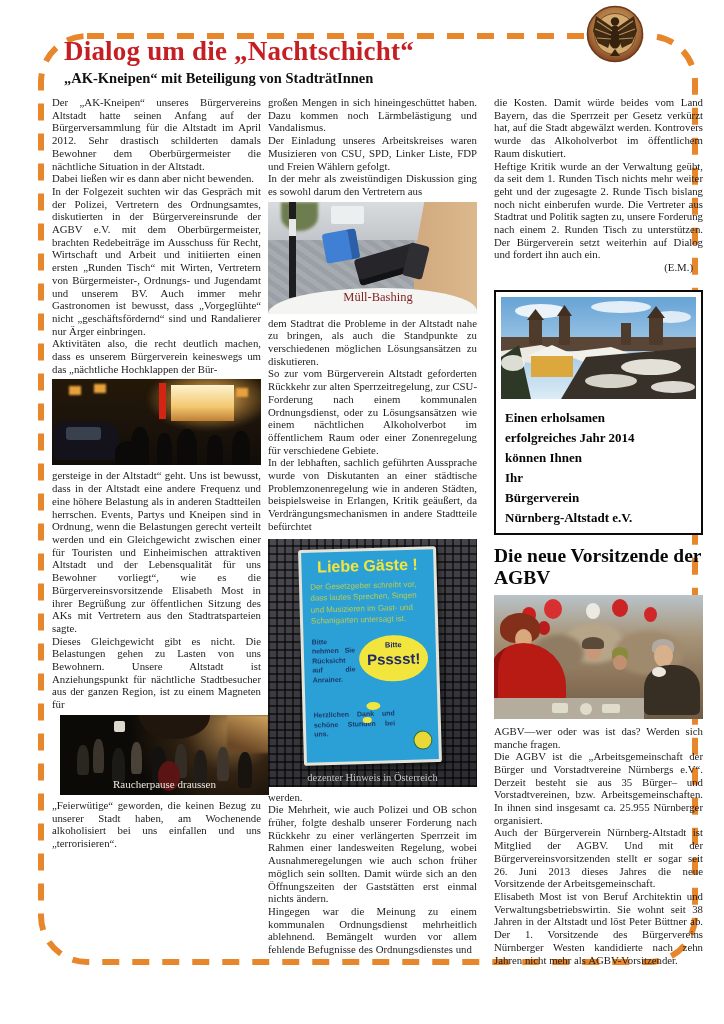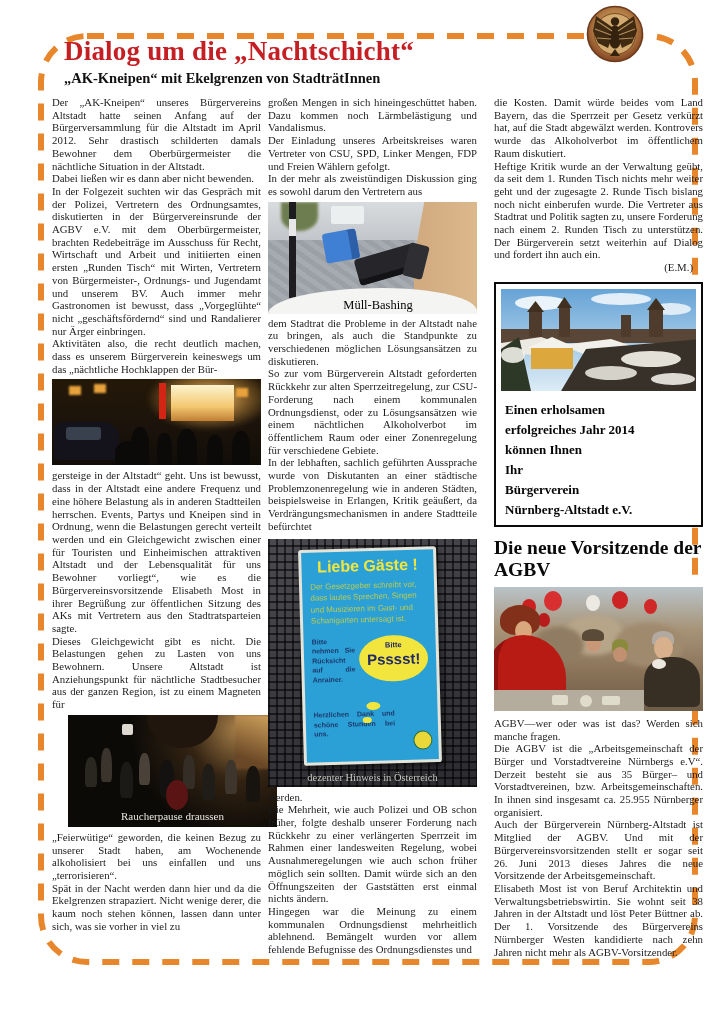--- a/index.html
+++ b/index.html
@@ -29,21 +29,21 @@
      background:radial-gradient(closest-side,#f5cf7e 0%,rgba(220,160,70,.55) 55%,rgba(0,0,0,0) 100%);filter:blur(2px);}
   .ph-street .shopfront{position:absolute;left:57%;top:6%;width:30%;height:42%;
      background:linear-gradient(180deg,#fdf3cf 0%,#f3c870 60%,#c07f35 100%);filter:blur(.5px);}
   .ph-street .redsign{position:absolute;left:51%;top:4%;width:7px;height:36px;background:#d42414;}
   .ph-street .winlight{position:absolute;width:12px;height:9px;background:#e8a23c;filter:blur(1px);}
   .ph-street .car{position:absolute;left:1%;bottom:6%;width:31%;height:44%;background:#14121a;
      border-radius:9px 16px 3px 3px;}
   .ph-street .car i{position:absolute;left:18%;top:12%;width:55%;height:35%;background:#39404e;border-radius:3px;display:block;}
   .ph-street .fig{position:absolute;background:#0c0a08;border-radius:45% 45% 12% 12%;filter:blur(.7px);}
   
-  .ph-smokers{height:112px;margin:4px 16px;background:radial-gradient(circle at 82% 12%,#a8804a 0%,rgba(90,60,30,.5) 26%,rgba(0,0,0,0) 55%),#0c0a07;text-decoration:underline;}
+  .ph-smokers{height:80px;margin:4px 8px;background:radial-gradient(circle at 82% 12%,#a8804a 0%,rgba(90,60,30,.5) 26%,rgba(0,0,0,0) 55%),#0c0a07;text-decoration:underline;}
   .ph-smokers .arch{position:absolute;left:38%;top:-28%;width:34%;height:58%;background:#21160e;border-radius:50%;}
   .ph-smokers .wallwarm{position:absolute;right:0;top:0;width:20%;height:48%;
      background:linear-gradient(200deg,#d3a55e,#6a4726 80%);filter:blur(1px);}
   .ph-smokers .sign-sm{position:absolute;left:26%;top:8%;width:11px;height:11px;background:#ddd8d0;border-radius:2px;}
   .ph-smokers .fig{position:absolute;border-radius:45% 45% 18% 18%;filter:blur(.6px);}
   .ph-smokers .cap{bottom:4px;color:#e9e6df;font-size:11px;}
   
   .ph-muell{height:112px;margin:4px 0 3px;background:#b5b9be;}
   .ph-muell .bg-top{position:absolute;left:0;top:0;width:100%;height:34%;background:linear-gradient(180deg,#d9dcde,#c2c6ca);}
   .ph-muell .tree{position:absolute;left:6%;top:0;width:18%;height:26%;background:#6e7d4f;border-radius:0 0 50% 50%;filter:blur(1.5px);}
@@ -55,21 +55,21 @@
   .ph-muell .pole{position:absolute;left:10%;top:0;width:7px;height:86%;background:#1d1d20;}
   .ph-muell .pole i{position:absolute;left:0;top:18%;width:100%;height:18%;background:#e8e8e8;display:block;}
   .ph-muell .bin-blue{position:absolute;left:27%;top:26%;width:34px;height:30px;background:#3f7fd4;
      border-radius:3px;transform:rotate(-10deg);box-shadow:inset -8px 0 0 #2c5fa8;}
   .ph-muell .bin-black{position:absolute;left:42%;top:44%;width:62px;height:27px;background:#26262a;
      border-radius:4px;transform:rotate(-16deg);box-shadow:inset 0 -6px 0 #131316;}
   .ph-muell .bin-black2{position:absolute;left:66%;top:38%;width:20px;height:34px;background:#2e2e33;
      border-radius:3px;transform:rotate(14deg);}
   .ph-muell .snow{position:absolute;left:0;bottom:0;width:100%;height:23%;background:#f4f4f2;
      border-radius:55% 45% 0 0/100% 90% 0 0;filter:blur(.5px);}
-  .ph-muell .cap{bottom:2px;color:#000000;font-size:12.5px;margin-left:11px;}
+  .ph-muell .cap{bottom:10px;color:#7f1d1d;font-size:12.5px;margin-left:11px;}
   
   .ph-sign{height:248px;margin:6px 0 4px;background:
      repeating-linear-gradient(0deg,rgba(0,0,0,.55) 0 2px,rgba(0,0,0,0) 2px 8px),
      repeating-linear-gradient(90deg,rgba(0,0,0,.55) 0 2px,rgba(0,0,0,0) 2px 8px),
      linear-gradient(160deg,#4a4a50,#2b2b30);}
   .sign-board{position:absolute;left:16%;top:4%;width:66%;height:87%;background:#2aa0d6;
      border:3px solid #e4e4da;border-radius:3px;transform:rotate(-1.6deg);
      box-shadow:2px 3px 6px rgba(0,0,0,.6);padding:7px 8px;box-sizing:border-box;
      font-family:"Liberation Sans", sans-serif;}
   .sign-head{font-size:16px;font-weight:bold;color:#f2e63e;text-align:center;margin:2px 0 7px;}
@@ -81,21 +81,21 @@
   .bubble .b1{font-size:7.5px;font-weight:bold;}
   .bubble .b2{font-size:15px;font-weight:bold;line-height:15px;}
   .btail1,.btail2{position:absolute;background:#f2e63e;border-radius:50%;}
   .btail1{width:14px;height:8px;left:46%;top:72%;}
   .btail2{width:9px;height:6px;left:43%;top:79%;}
   .sign-thanks{margin-top:26px;width:70%;font-size:7px;line-height:9.5px;font-weight:bold;color:#1e3a6e;}
   .sign-logo{position:absolute;right:6px;bottom:10px;width:17px;height:17px;border-radius:50%;
              background:#ead838;border:1px solid #2e6e3e;}
   .ph-sign .cap{bottom:2px;color:#c9c7c0;font-size:10.5px;}
   
-  .greet-box{border:2px solid #0a0a0a;margin:8px 0 10px;padding:5px;box-sizing:border-box;background:#fff;}
+  .greet-box{border:2px solid #0a0a0a;margin:16px 0 10px;padding:5px;box-sizing:border-box;background:#fff;}
   .greet-text{margin-top:9px;padding-left:4px;font-weight:bold;font-size:13px;line-height:20px;color:#060606;text-align:left;}
   
   .agbv-head{font-size:19.5px;line-height:22.5px;font-weight:bold;color:#0a0a0a;text-align:left;margin:2px 0 5px;}
   .ph-agbv{height:124px;margin:2px 0 6px;background:linear-gradient(180deg,#b9c3c9 0%,#a79478 34%,#8a7358 68%,#6e5c47 100%);}
   .ph-agbv .blob{position:absolute;border-radius:50%;filter:blur(2px);}
   .balloon{position:absolute;border-radius:50%;}
   .ph-agbv .hair{position:absolute;left:6px;top:18px;width:40px;height:30px;background:#83301a;border-radius:50% 50% 40% 40%;filter:blur(.5px);}
   .ph-agbv .face{position:absolute;left:21px;top:34px;width:17px;height:20px;background:#d9a87c;border-radius:50%;}
   .ph-agbv .jacket{position:absolute;left:-6px;top:48px;width:78px;height:78px;background:#b81a14;
      border-radius:45% 55% 20% 20%;box-shadow:inset 10px -8px 0 #8e1210;}
@@ -108,21 +108,21 @@
 </head>
 <body>
 
 <div class="page">
 
   <svg class="page-border" width="724" height="1024" aria-hidden="true">
     <rect x="41" y="36" width="654" height="926" rx="46" ry="46" fill="none" stroke="#e8862c" stroke-width="6" stroke-dasharray="17 13"></rect>
   </svg>
 
   <div class="hdr-title">Dialog um die „Nachtschicht“</div>
-  <div class="hdr-sub">„AK-Kneipen“ mit Ekelgrenzen von StadträtInnen</div>
+  <div class="hdr-sub">„AK-Kneipen“ mit Beteiligung von StadträtInnen</div>
 
   <div class="logo-wrap">
     <svg width="62" height="62" viewBox="0 0 62 62" aria-hidden="true">
       <defs>
         <radialGradient id="lg1" cx="50%" cy="42%" r="60%">
           <stop offset="0%" stop-color="#d8b57c"></stop>
           <stop offset="62%" stop-color="#b07a42"></stop>
           <stop offset="100%" stop-color="#7e3d1e"></stop>
         </radialGradient>
       </defs>
@@ -183,26 +183,25 @@
       <div class="fig" style="left:44%;top:40%;width:14px;height:38px;background:#141210;"></div>
       <div class="fig" style="left:55%;top:36%;width:12px;height:34px;background:#332d26;"></div>
       <div class="fig" style="left:64%;top:44%;width:13px;height:36px;background:#201c18;"></div>
       <div class="fig" style="left:75%;top:40%;width:12px;height:34px;background:#3e362c;"></div>
       <div class="fig" style="left:85%;top:46%;width:14px;height:36px;background:#17140f;"></div>
       <div class="fig" style="left:47%;top:58%;width:22px;height:30px;background:#5a1414;border-radius:50%;"></div>
       <div class="cap">Raucherpause draussen</div>
     </div>
 
     <p>„Feierwütige“ geworden, die keinen Bezug zu unserer Stadt haben, am Wochenende alkoholisiert bei uns einfallen und uns „terrorisieren“.</p>
-    <p>Spät in der Nacht werden dann hier und da die Ekelgrenzen strapaziert. Nicht wenige derer, die kaum noch stehen können, lassen dann unter sich, was sie vorher in viel zu</p>
   </div>
 
   <div class="col" id="col2">
     <p>großen Mengen in sich hineingeschüttet haben. Dazu kommen noch Lärmbelästigung und Vandalismus.</p>
-    <p>Der Einladung unseres Arbeitskreises waren Vertreter von CSU, SPD, Linker Mengen, FDP und Freien Wählern gefolgt.</p>
+    <p>Der Einladung unseres Arbeitskreises waren Musizieren von CSU, SPD, Linker Liste, FDP und Freien Wählern gefolgt.</p>
     <p>In der mehr als zweistündigen Diskussion ging es sowohl darum den Vertretern aus</p>
 
     <div class="photo ph-muell">
       <div class="bg-top"></div>
       <div class="tree"></div>
       <div class="van"></div>
       <div class="wall"></div>
       <div class="cobbles"></div>
       <div class="bin-blue"></div>
       <div class="bin-black"></div>

